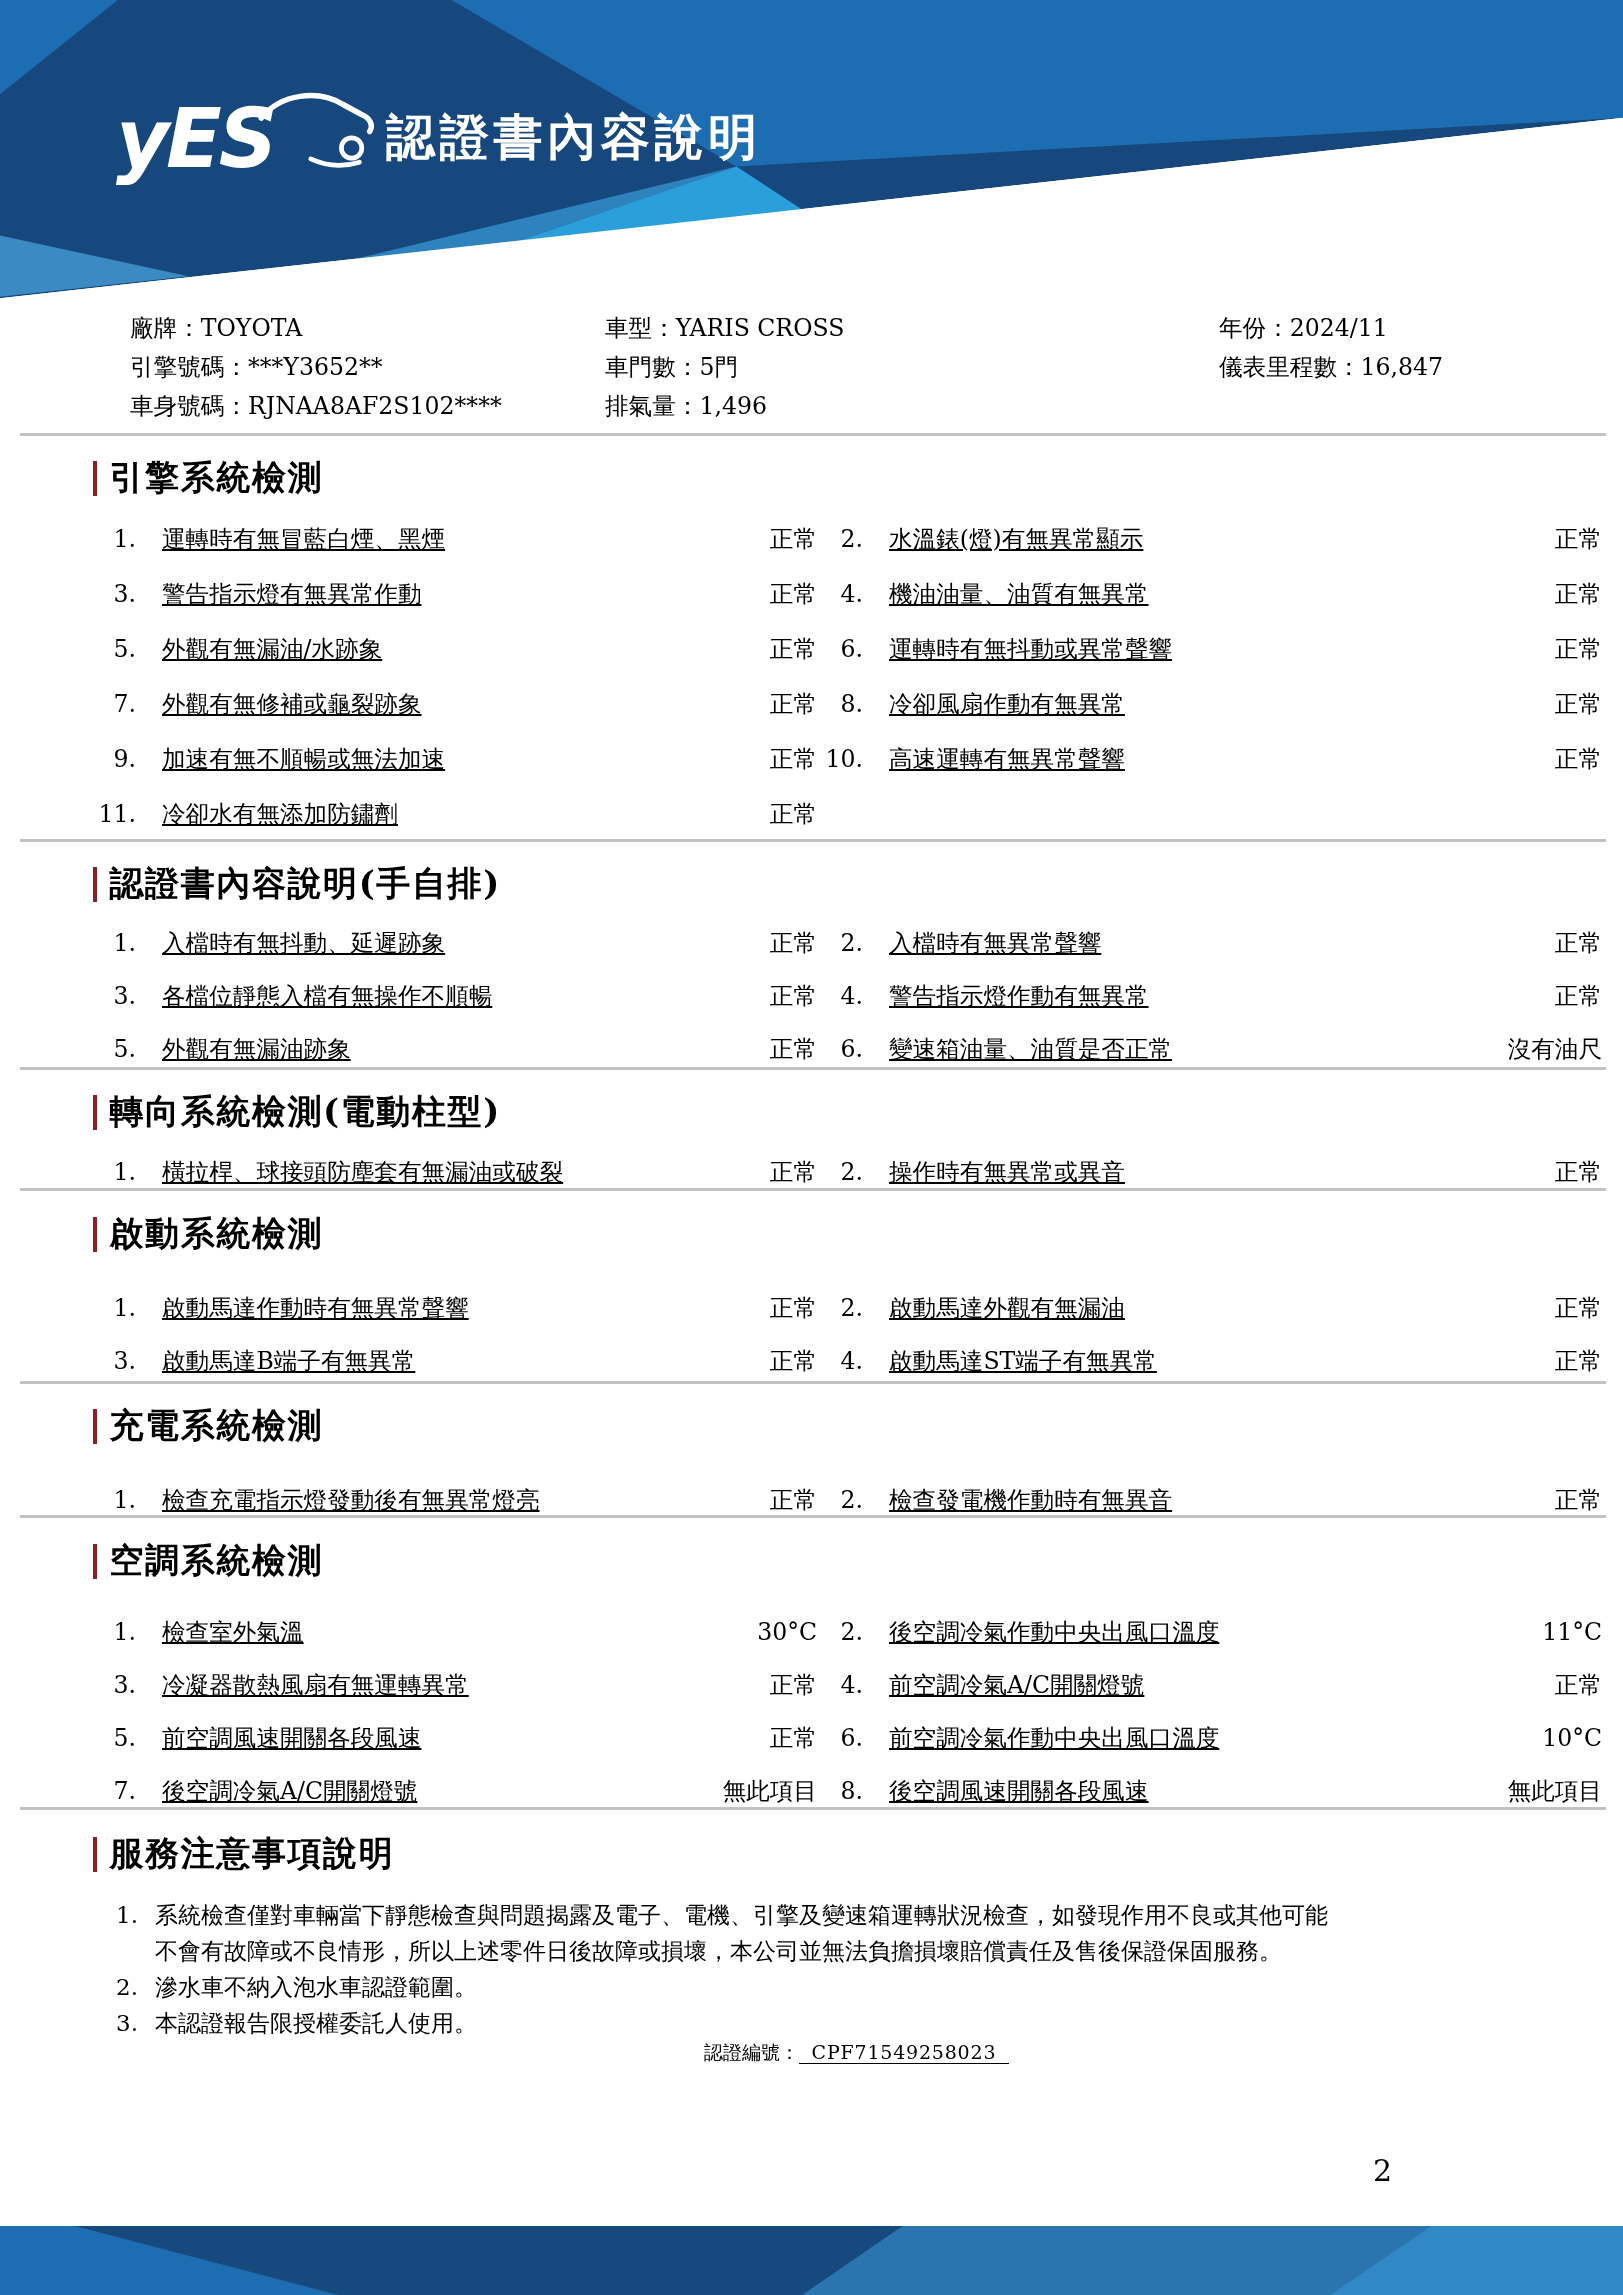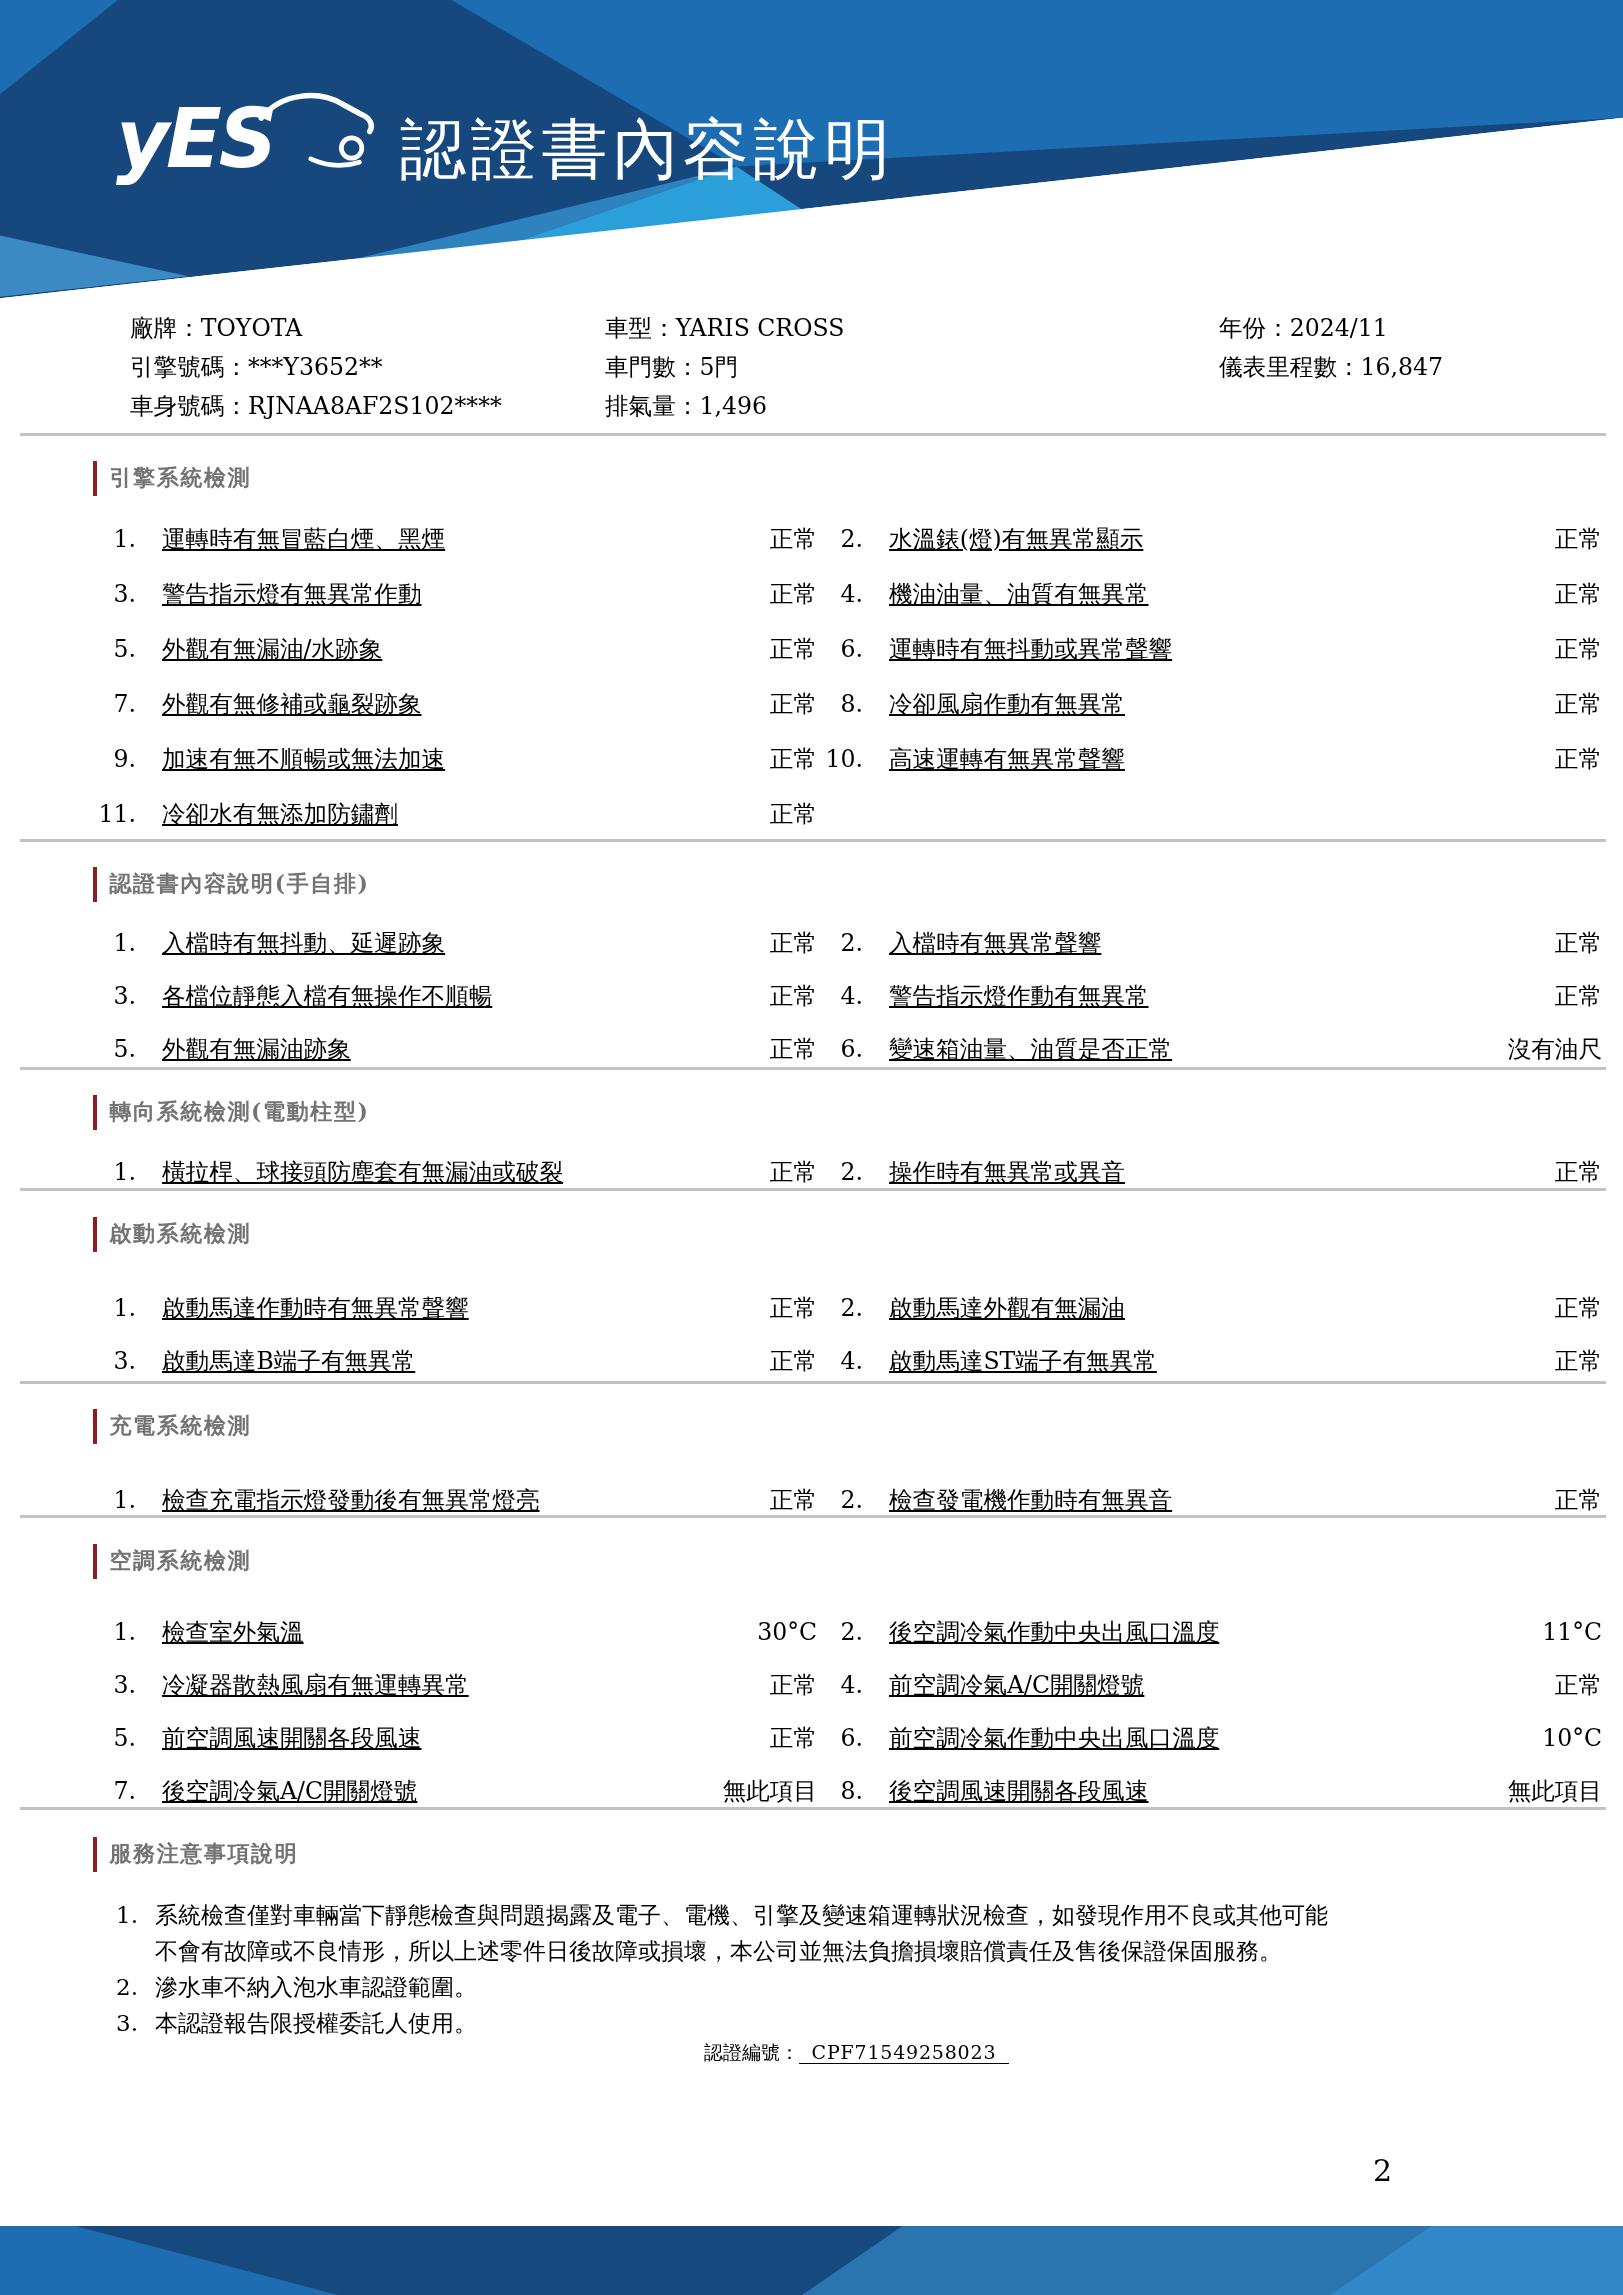--- a/index.html
+++ b/index.html
@@ -1,32 +1,32 @@
 <!DOCTYPE html>
 <html style="font-size:12.6px"><head>
 <meta charset="utf-8">
 <style>
   html,body{margin:0;padding:0;background:#ffffff;}
   .page{position:relative;width:1623px;height:2295px;background:#ffffff;overflow:hidden;
         font-family:"DejaVu Serif","Liberation Serif",serif;color:#000;padding-left:21px;}
   
   .header-graphic{position:absolute;top:0;left:0;width:1623px;height:314px;display:block;}
   .logo{position:absolute;left:116px;top:82px;width:267px;height:110px;}
-  .page-title{position:absolute;left:400px;top:105px;font-family:"DejaVu Sans","Liberation Sans",sans-serif;
-              font-size:66px;font-weight:normal;color:#ffffff;letter-spacing:4.7px;}
+  .page-title{position:absolute;left:386px;top:105px;font-family:"DejaVu Sans","Liberation Sans",sans-serif;
+              font-size:49px;font-weight:bold;color:#ffffff;letter-spacing:4.7px;}
   
   .info{position:absolute;top:308px;left:130px;display:grid;grid-template-columns:475px 614px auto;
         grid-auto-rows:39px;font-size:23.6px;}
   .icell{display:flex;align-items:center;white-space:nowrap;}
   
   .divider{position:absolute;left:19.6px;width:1586px;height:3.1px;background:#c2c2c2;}
   
   .sec-head{position:absolute;left:93px;display:flex;align-items:center;height:38px;}
   .sec-bar{width:3.9px;height:35px;background:#8b1e22;margin-right:12.6px;flex:none;}
-  .sec-title{font-size:22px;font-weight:bold;color:#737373;letter-spacing:1.6px;white-space:nowrap;}
+  .sec-title{font-size:34px;font-weight:bold;color:#000000;letter-spacing:1.6px;white-space:nowrap;}
   .rows{position:absolute;left:0;width:1623px;}
   .item-row{display:flex;padding-left:79px;}
   .cell{display:flex;align-items:flex-start;line-height:29px;font-size:23.6px;white-space:nowrap;}
   .cell-left{width:738px;}
   .cell-right{width:785px;}
   .no{width:57px;text-align:right;flex:none;}
   .cell-right .no{width:46px;}
   .txt{margin-left:26px;text-decoration:underline;}
   .val{margin-left:auto;text-align:right;}
   

